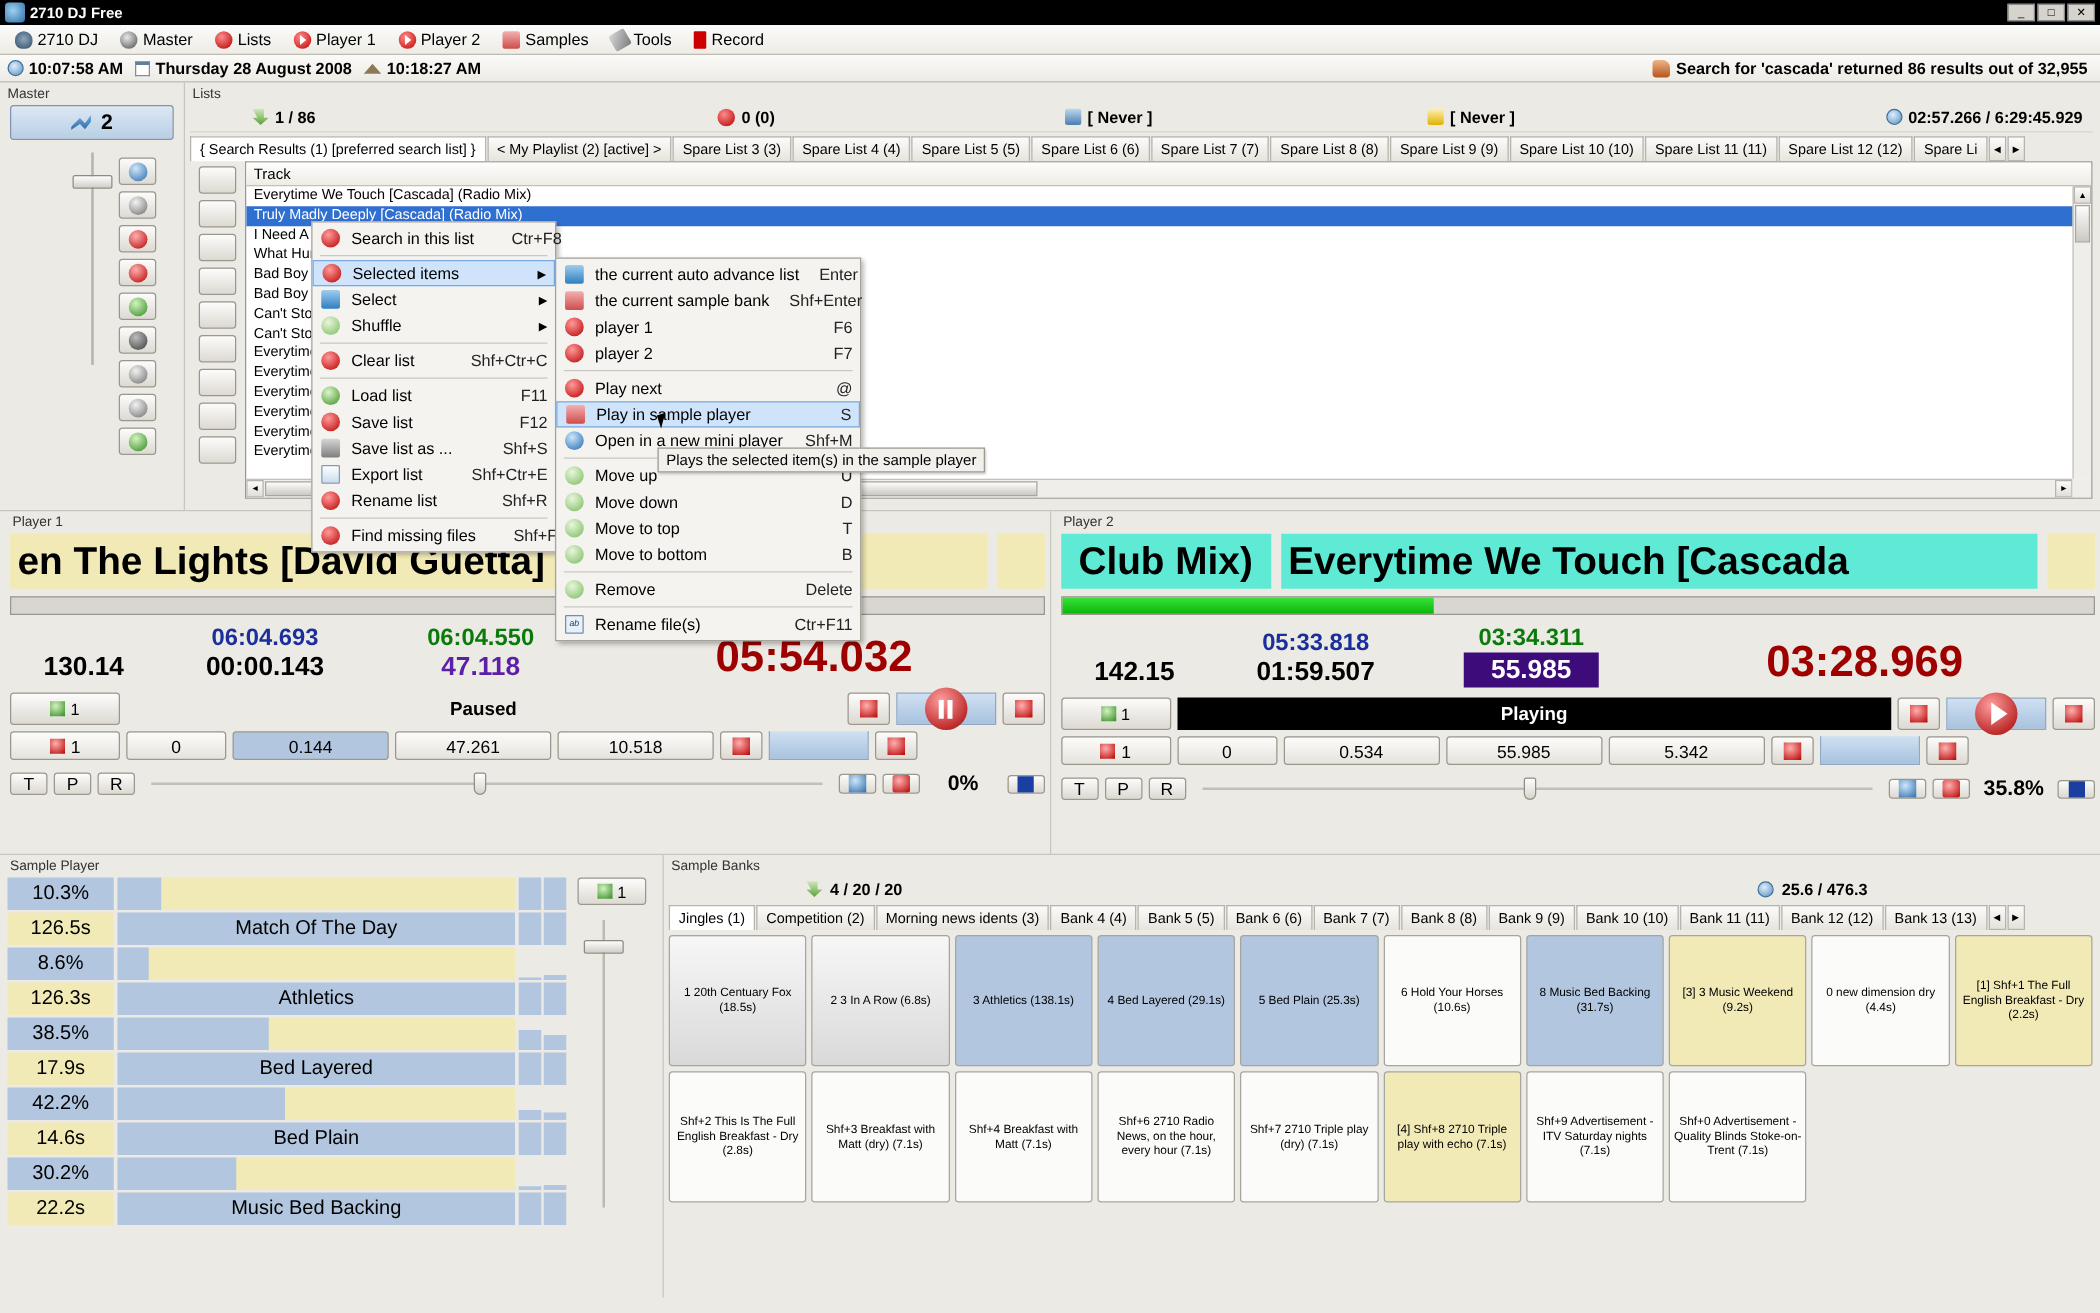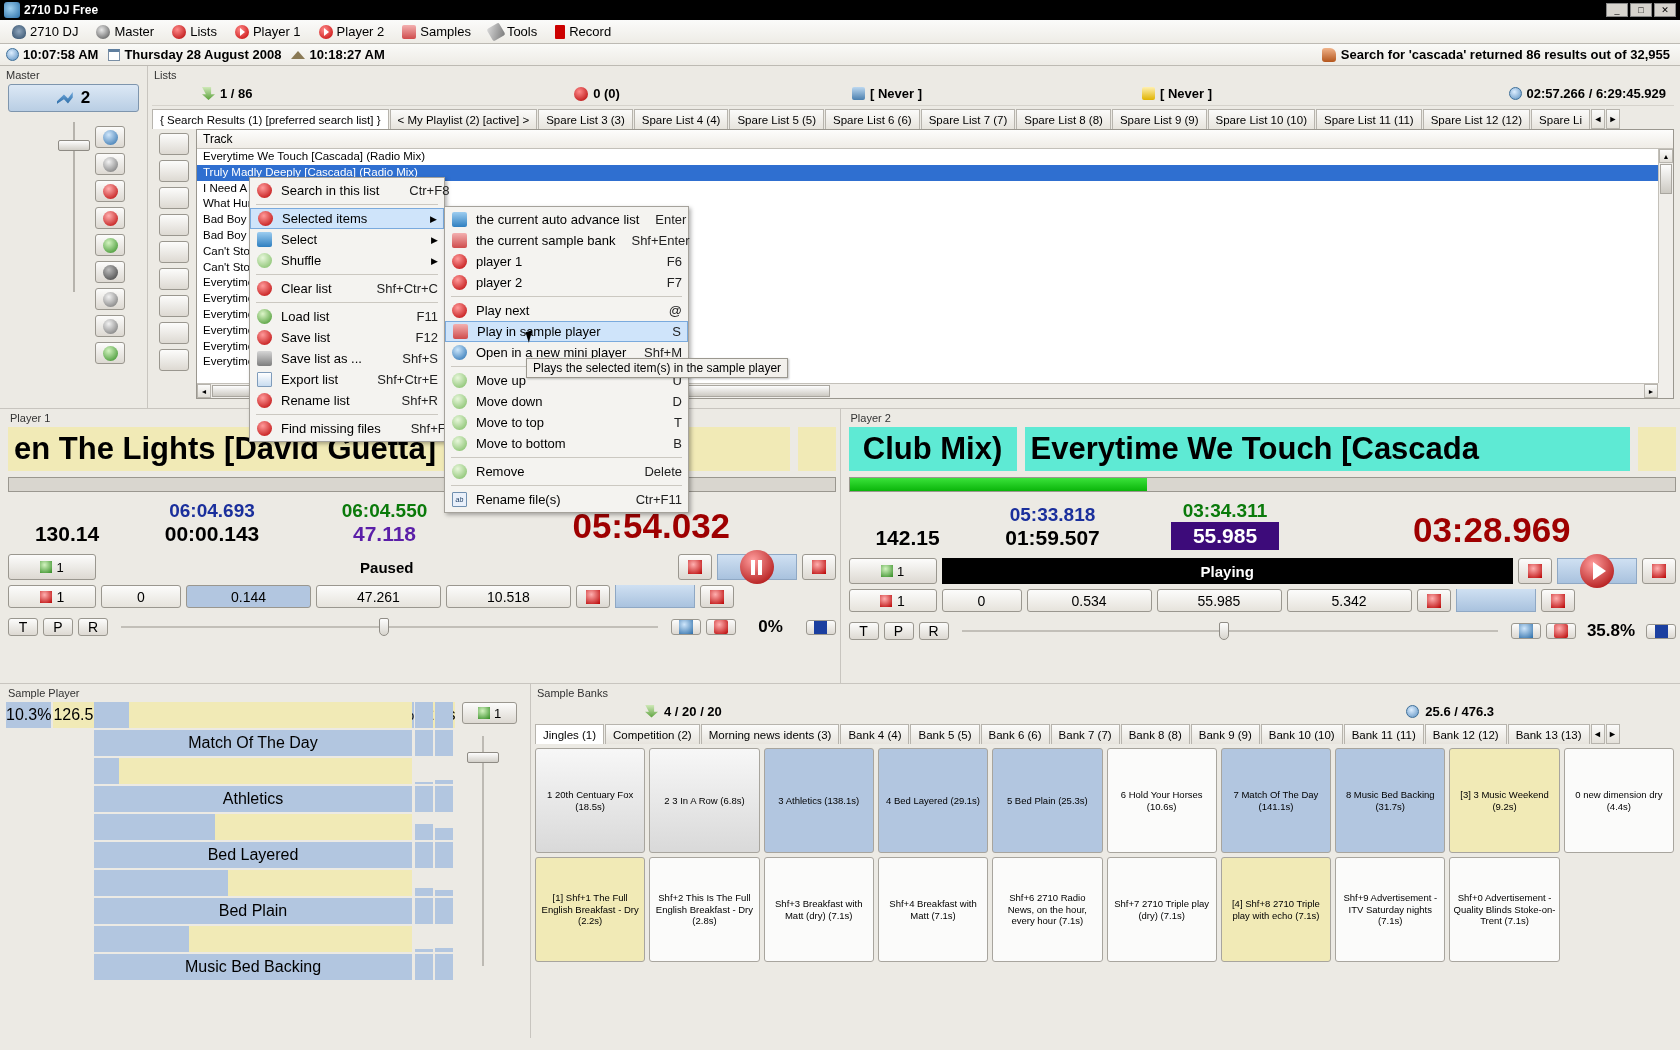--- a/index.html
+++ b/index.html
@@ -155,21 +155,21 @@
     display:flex;align-items:center;justify-content:center;font-size:14px;}
   .hslider{flex:1;position:relative;height:22px;margin:0 8px;}
   .hslider .tr{position:absolute;left:0;right:0;top:10px;height:2px;background:#c2bfb8;}
   .hslider .th{position:absolute;top:2px;width:10px;height:18px;background:linear-gradient(#fdfdfd,#d8d5ce);
     border:1px solid #908d86;border-radius:2px 2px 5px 5px;}
   .pct{font-size:17px;font-weight:bold;min-width:60px;text-align:center;}
   
   #row-bottom{display:flex;height:355px;border-top:1px solid #c8c5bf;}
   #samplePlayer{width:530px;padding:2px 4px 2px 6px;}
   #spGrid{display:flex;gap:3px;margin-top:2px;}
-  #spLeft{width:85px;display:flex;flex-direction:row;gap:2px;}
+  #spLeft{width:85px;display:flex;flex-direction:column;gap:2px;}
   .spcell{height:26px;display:flex;align-items:center;justify-content:center;font-size:16px;}
   .spcell.blue{background:#b2c6e0;}
   .spcell.yellow{background:#f1eab6;}
   #spMid{flex:1;display:flex;flex-direction:column;gap:2px;}
   .spbar{height:26px;position:relative;display:flex;align-items:center;justify-content:center;
     font-size:16px;background:#f1eab6;}
   .spbar .pre{position:absolute;left:0;top:0;bottom:0;background:#b2c6e0;}
   .spbar.full{background:#b2c6e0;}
   #spMeters{width:38px;display:flex;flex-direction:column;gap:2px;}
   .mpair{height:26px;display:flex;gap:2px;align-items:flex-end;}
@@ -724,21 +724,20 @@
       <div class="tabnav">◄</div>
       <div class="tabnav">►</div>
     </div>
     <div id="padGrid">
       <div class="pad grey">1 20th Centuary Fox (18.5s)</div>
       <div class="pad grey">2 3 In A Row (6.8s)</div>
       <div class="pad blue">3 Athletics  (138.1s)</div>
       <div class="pad blue">4 Bed Layered (29.1s)</div>
       <div class="pad blue">5 Bed Plain (25.3s)</div>
       <div class="pad white">6 Hold Your Horses (10.6s)</div>
-      <div class="pad blue">7 Match Of The Day (141.1s)</div>
       <div class="pad blue">8 Music Bed Backing (31.7s)</div>
       <div class="pad yellow">[3] 3 Music Weekend (9.2s)</div>
       <div class="pad white">0 new dimension dry (4.4s)</div>
       <div class="pad yellow">[1] Shf+1 The Full English Breakfast - Dry (2.2s)</div>
       <div class="pad white">Shf+2 This Is The Full English Breakfast - Dry (2.8s)</div>
       <div class="pad white">Shf+3 Breakfast with Matt (dry) (7.1s)</div>
       <div class="pad white">Shf+4 Breakfast with Matt (7.1s)</div>
       <div class="pad white">Shf+6 2710 Radio News, on the hour, every hour (7.1s)</div>
       <div class="pad white">Shf+7 2710 Triple play (dry) (7.1s)</div>
       <div class="pad yellow">[4] Shf+8 2710 Triple play with echo (7.1s)</div>

